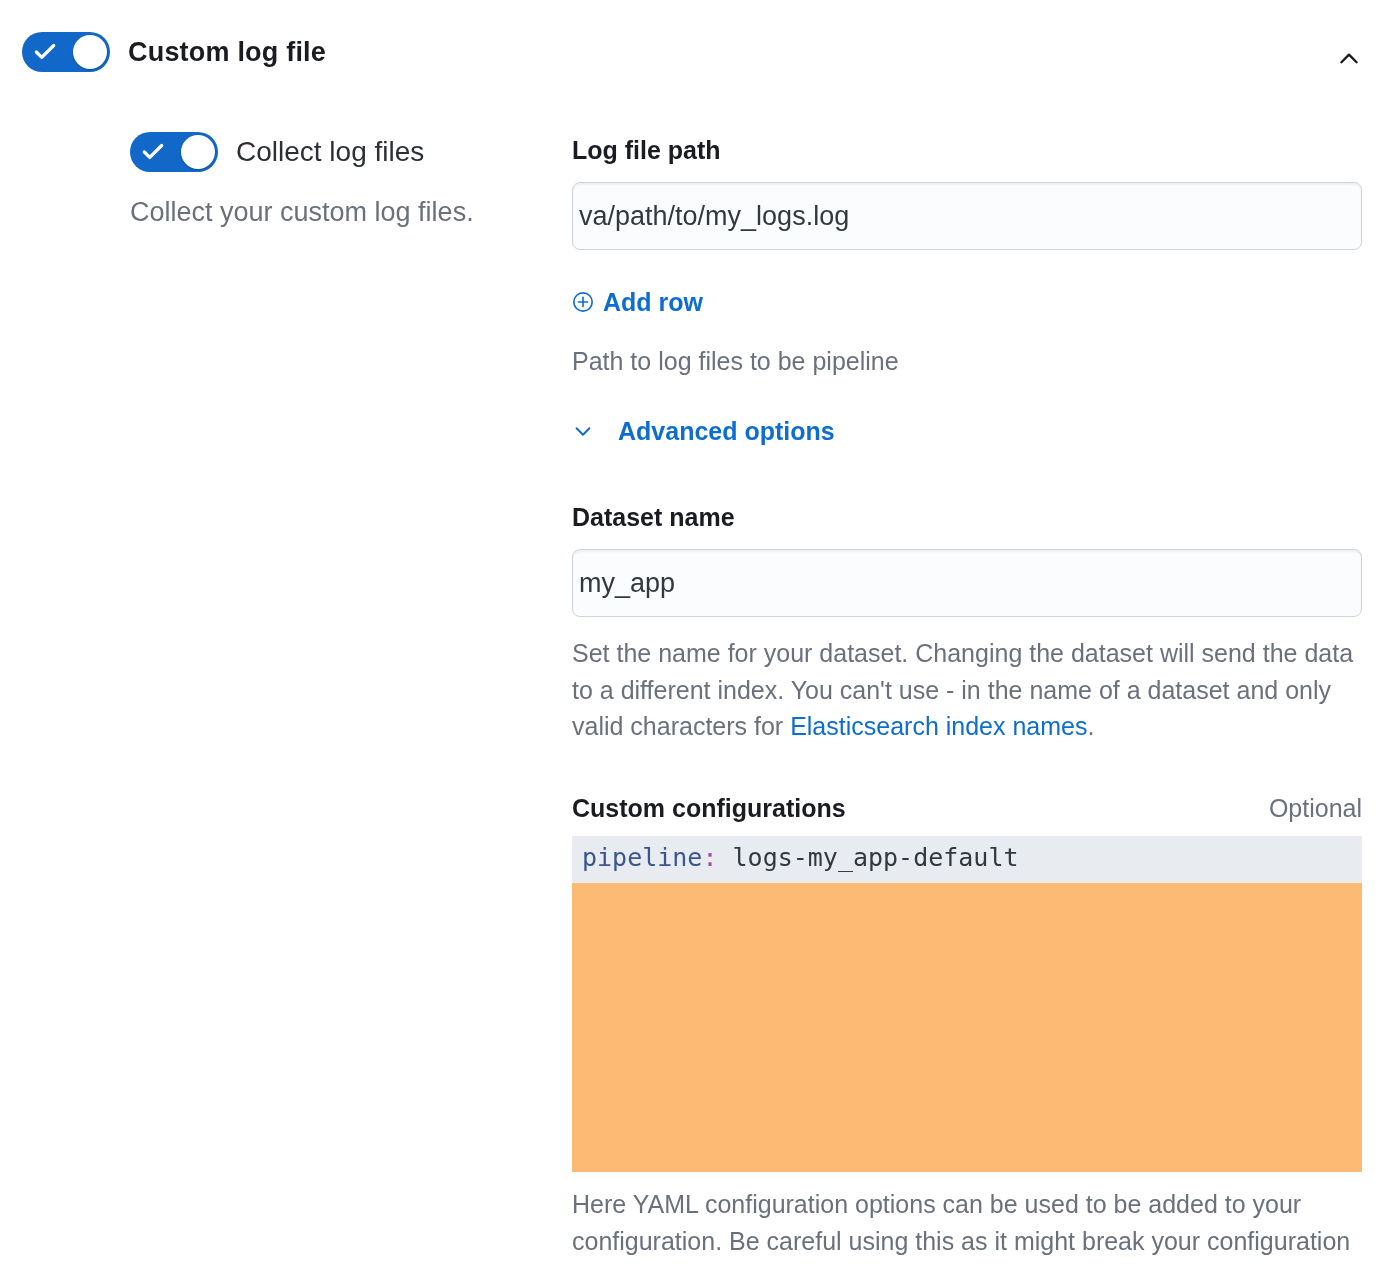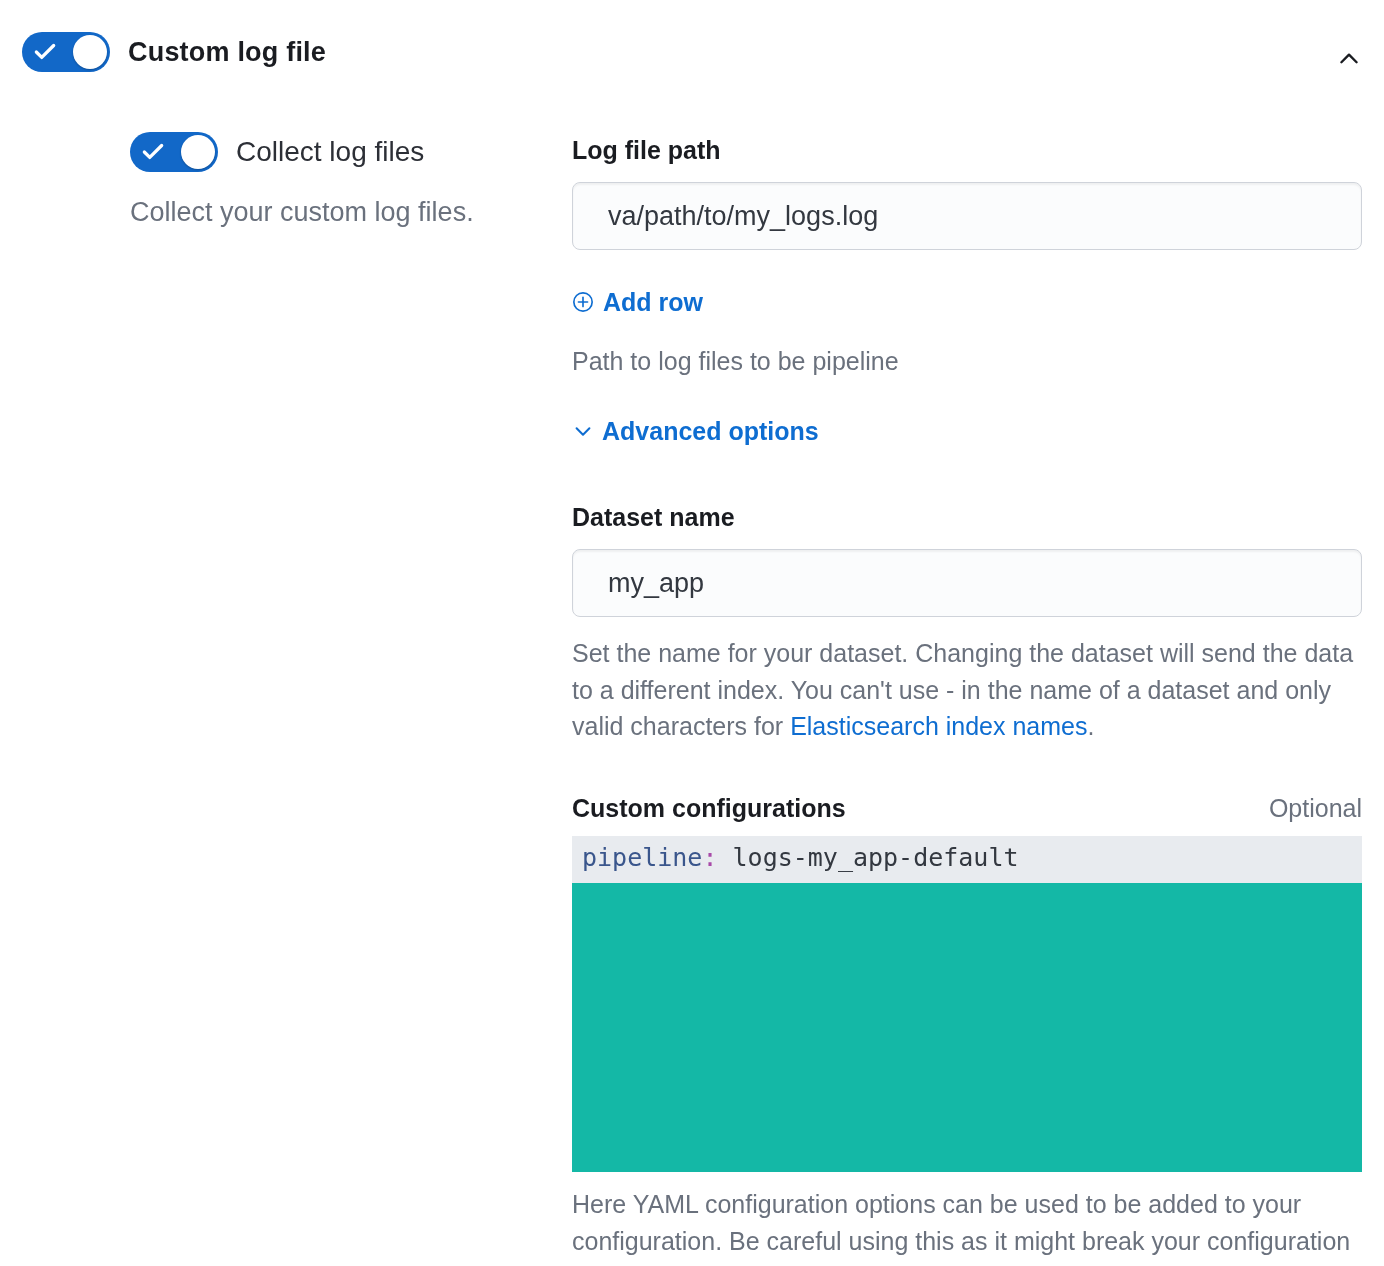--- a/index.html
+++ b/index.html
@@ -102,21 +102,21 @@
     font-weight: 400;
     font-size: 25px;
   }
 
   .text-input {
     width: 100%;
     height: 68px;
     border: 1px solid #cfd3da;
     border-radius: 8px;
     background: #fbfcfd;
-    padding: 0 35px;
+    padding: 0 6px;
     font-size: 27px;
     color: #333840;
     box-shadow: inset 0 2px 2px rgba(0,0,0,.05);
   }
 
   .helper {
     margin-top: 18px;
     color: #6a717d;
     font-size: 25px;
     line-height: 1.45;
@@ -127,32 +127,32 @@
   .link-row {
     display: inline-flex;
     align-items: center;
     gap: 9px;
     color: #0e6dd1;
     font-weight: 700;
     font-size: 25px;
     cursor: pointer;
     margin-top: 30px;
   }
-  .link-row.smallgap { gap: 8px; }
+  .link-row.smallgap { gap: 24px; }
   .link-row .icon { width: 22px; height: 22px; color:#0e6dd1; flex-shrink:0; }
   .link-row .icon svg { width:100%; height:100%; display:block; }
 
   .section-gap { margin-top: 46px; }
   .section-gap-lg { margin-top: 34px; }
 
   
   .codebox {
     width: 100%;
     height: 336px;
-    background: #14b8a6;
+    background: #fdba74;
     border: none;
     font-family: "SFMono-Regular", Menlo, Consolas, monospace;
     font-size: 25px;
     color: #333;
     white-space: pre;
     overflow: auto;
   }
   .codebox .yaml-line {
     background: #e8ebef;
     padding: 4px 10px 6px 10px;

